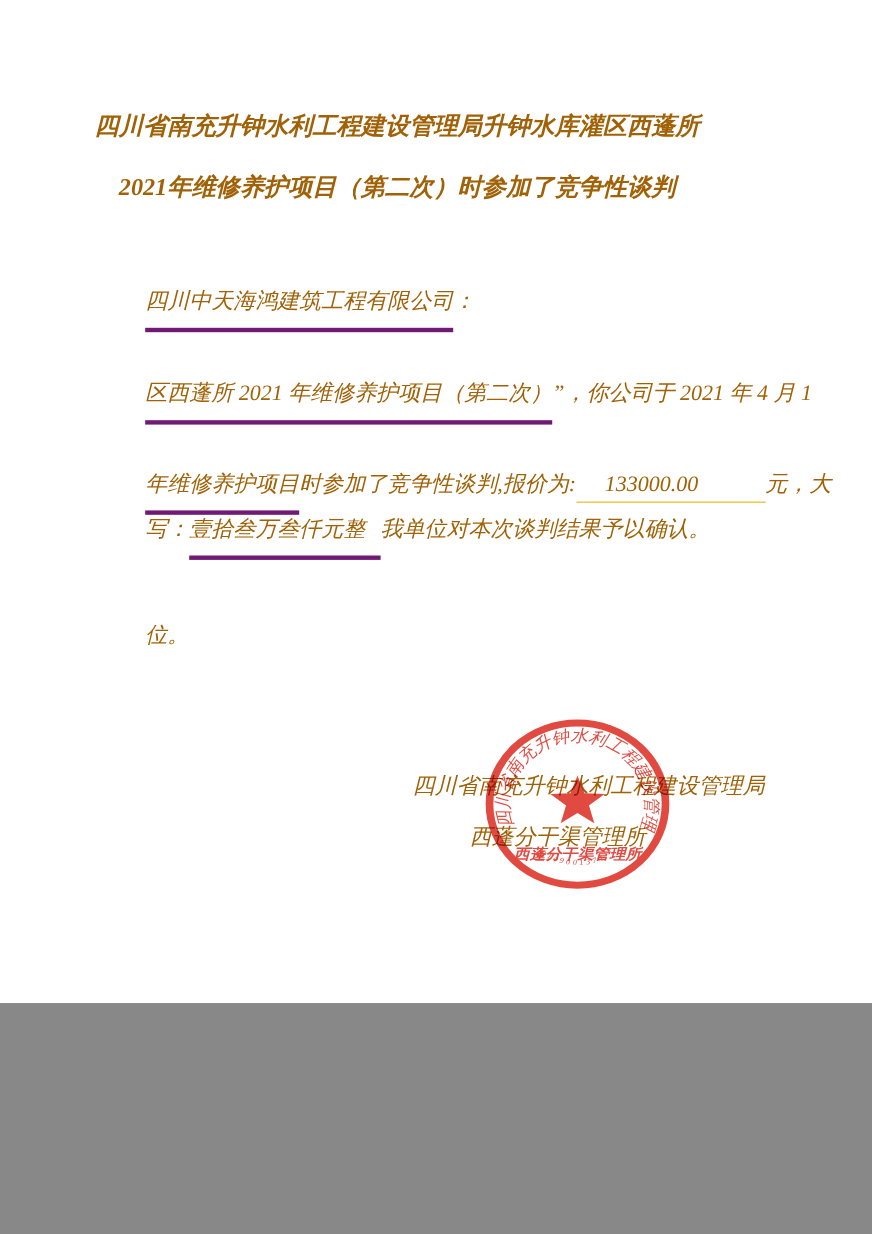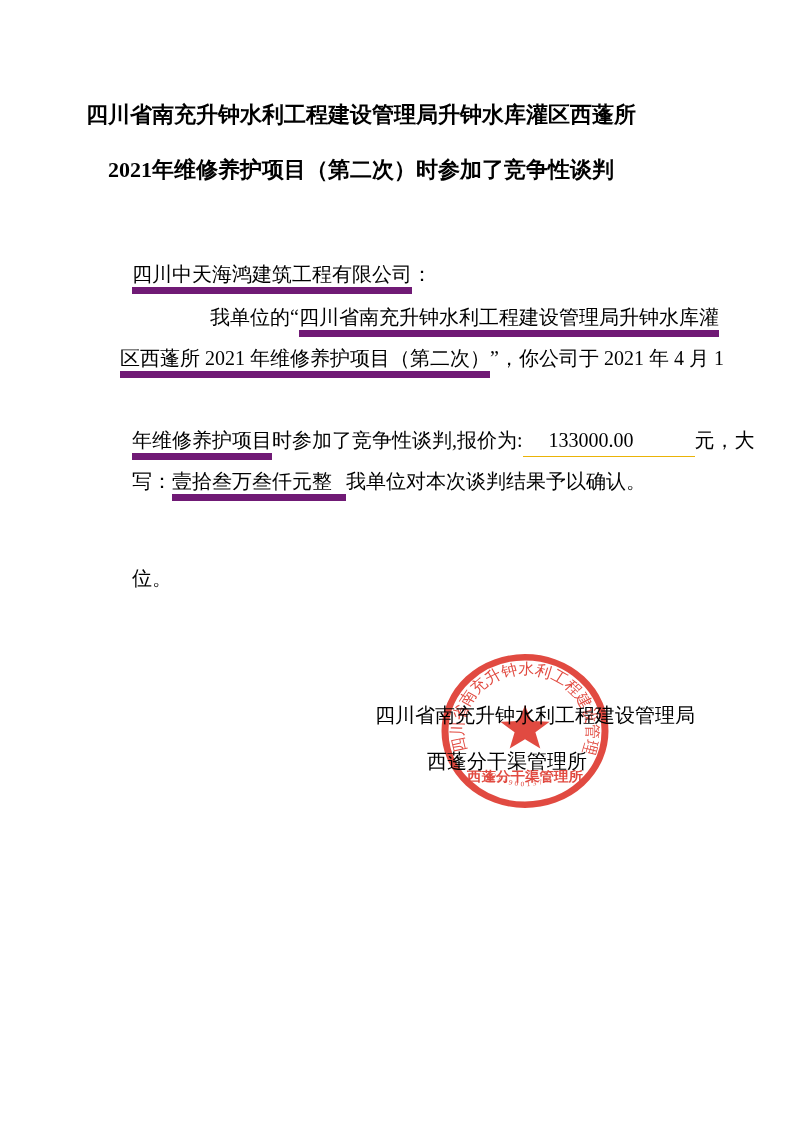--- a/index.html
+++ b/index.html
@@ -1,38 +1,39 @@
 <!DOCTYPE html>
 <html><head>
 <meta charset="utf-8">
 <style>
   html,body{margin:0;padding:0;background:#888;}
   .page{
     position:relative;
-    width:793px;height:1122px;
+    width:793px;height:912px;
     margin:0 auto;
     background:#ffffff;
-    color:#000000;
+    color:#a16207;
     font-family:"Liberation Serif","DejaVu Serif",serif;
     overflow:hidden;
+    font-style:italic;
   }
   .title{
     position:absolute;left:0;width:722px;
     margin:0;text-align:center;
     font-size:22px;font-weight:bold;line-height:30px;
     white-space:pre;
   }
   .line{
     position:absolute;
     font-size:20px;line-height:27px;
     white-space:pre;
   }
   .u{
-    border-bottom:7px solid #701a75;
-    padding-bottom:2px;
+    border-bottom:4px solid #701a75;
+    padding-bottom:13px;
   }
   .u.words{padding-right:14px;}
   .u.amount{
     display:inline-block;
     min-width:146px;
     padding:0 0 2px 26px;
     border-bottom:1px solid #eab308;
   }
   .sig{
     position:absolute;
@@ -55,25 +56,22 @@
 
 <div class="page">
 
   <h1 class="title" style="top:100px;">四川省南充升钟水利工程建设管理局升钟水库灌区西蓬所</h1>
   <h1 class="title" style="top:155px;">2021年维修养护项目（第二次）时参加了竞争性谈判</h1>
 
   <div class="line" style="top:234px;left:112px;">
     <span class="u">四川中天海鸿建筑工程有限公司</span><span>：</span>
   </div>
 
-  <div class="line" style="top:277px;left:190px;">
-    <span>我单位的“</span><span class="u">四川省南充升钟水利工程建设管理局升钟水库灌</span>
-  </div>
 
-  <div class="line" style="top:318px;left:100px;">
+  <div class="line" style="top:318px;left:112px;">
     <span class="u">区西蓬所 2021 年维修养护项目（第二次）</span><span>”，你公司于 2021 年 4 月 1</span>
   </div>
 
 
   <div class="line" style="top:400px;left:112px;">
     <span class="u">年维修养护项目</span><span>时参加了竞争性谈判,报价为:</span><span class="u amount">133000.00</span><span>元，大</span>
   </div>
 
   <div class="line" style="top:441px;left:112px;">
     <span>写：</span><span class="u words">壹拾叁万叁仟元整</span><span>我单位对本次谈判结果予以确认。</span>

